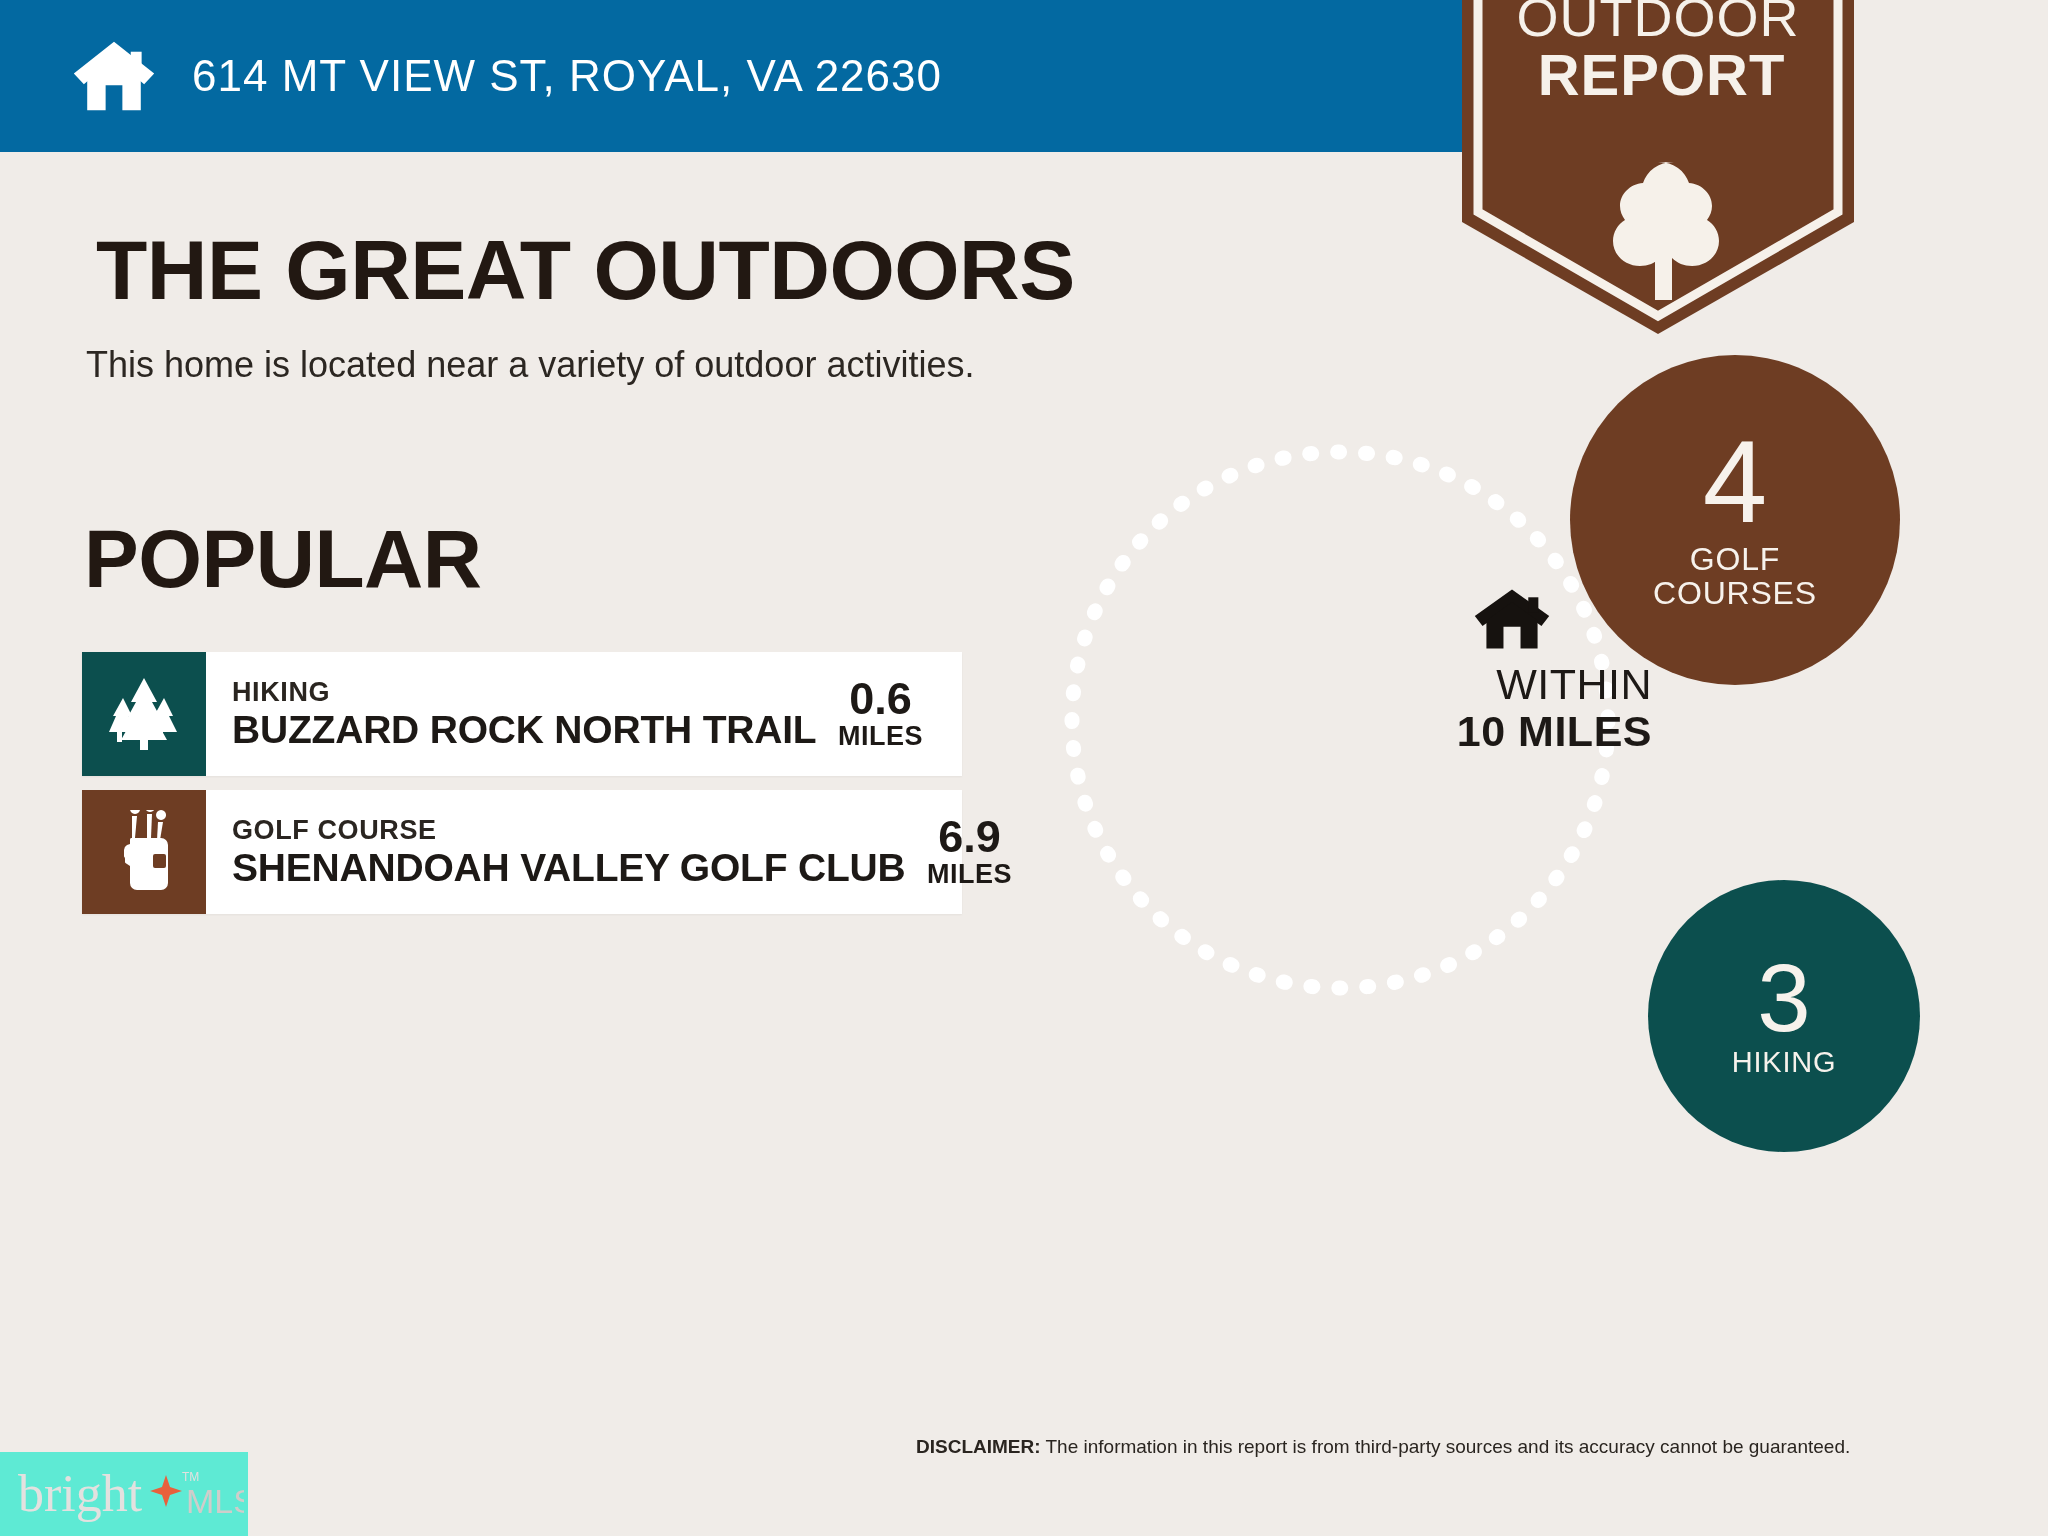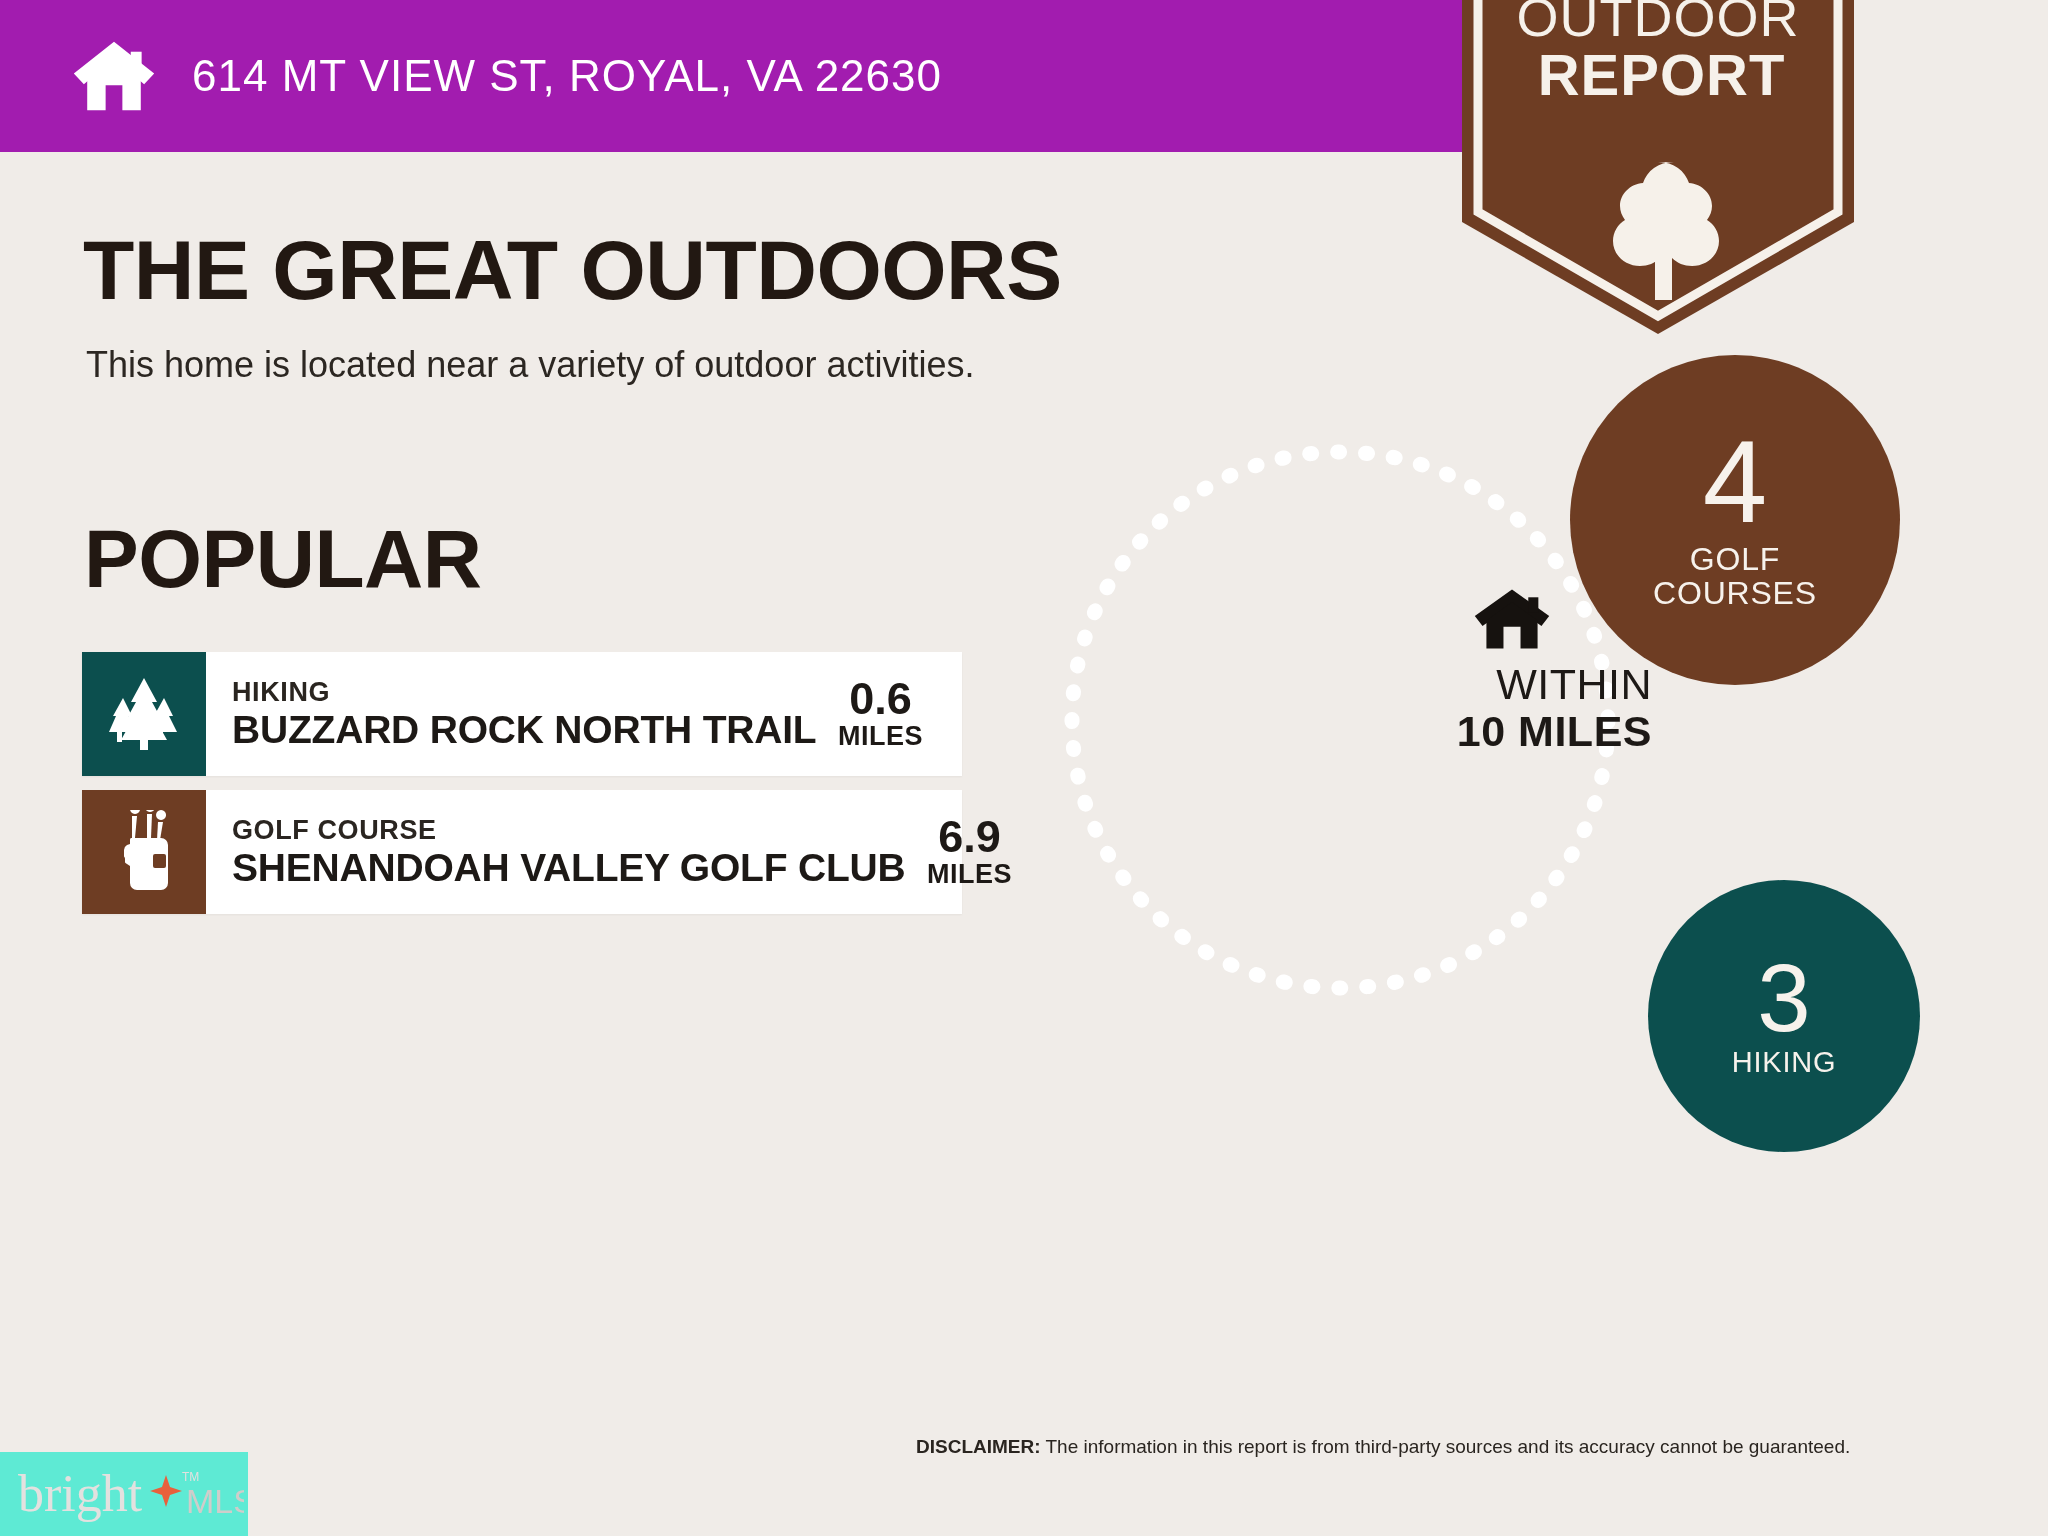--- a/index.html
+++ b/index.html
@@ -7,21 +7,21 @@
     width:2048px;height:1536px;overflow:hidden;
     background:#f0ece8;
     font-family:"Liberation Sans", sans-serif;
     -webkit-font-smoothing:antialiased;
   }
   .page{position:relative;width:2048px;height:1536px;background:#f0ece8;}
 
   
   .topbar{
     position:absolute;left:0;top:0;width:1462px;height:152px;
-    background:#a21caf;display:flex;align-items:center;
+    background:#0369a1;display:flex;align-items:center;
   }
   .home-glyph{margin-left:72px;width:84px;height:72px;display:block;}
   .addr{
     color:#ffffff;font-size:44px;letter-spacing:1px;font-weight:400;
     margin-left:36px;white-space:nowrap;
   }
 
   
   .badge{
     position:absolute;left:1462px;top:-26px;width:392px;height:360px;
@@ -29,21 +29,21 @@
   .badge svg{display:block;width:392px;height:360px;}
   .badge-text{
     position:absolute;left:0;top:16px;width:392px;text-align:center;
     color:#f6f1ea;line-height:1.02;pointer-events:none;
   }
   .badge-l1{font-size:54px;letter-spacing:1px;font-weight:400;display:block;}
   .badge-l2{font-size:58px;letter-spacing:1px;font-weight:700;display:block;margin-left:7px;}
 
   
   .h1{
-    position:absolute;left:83px;top:222px;
+    position:absolute;left:96px;top:222px;
     font-size:84px;font-weight:700;color:#221812;letter-spacing:-0.5px;
     margin:0;white-space:nowrap;
   }
   .sub{
     position:absolute;left:86px;top:344px;
     font-size:36px;color:#2c2722;font-weight:400;white-space:nowrap;
   }
   .h2{
     position:absolute;left:84px;top:512px;
     font-size:82px;font-weight:700;color:#221812;letter-spacing:-0.5px;

